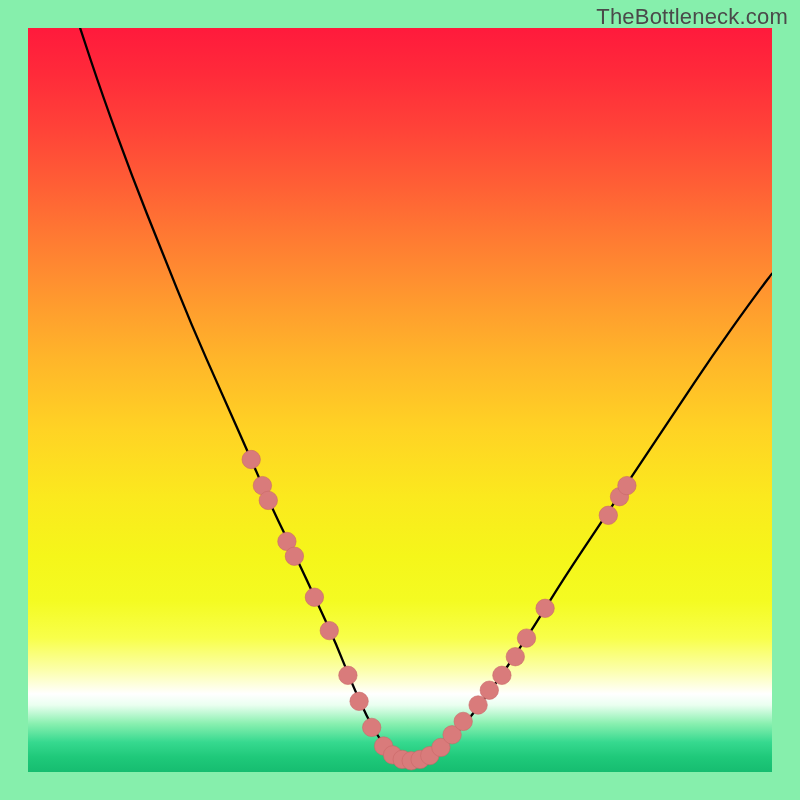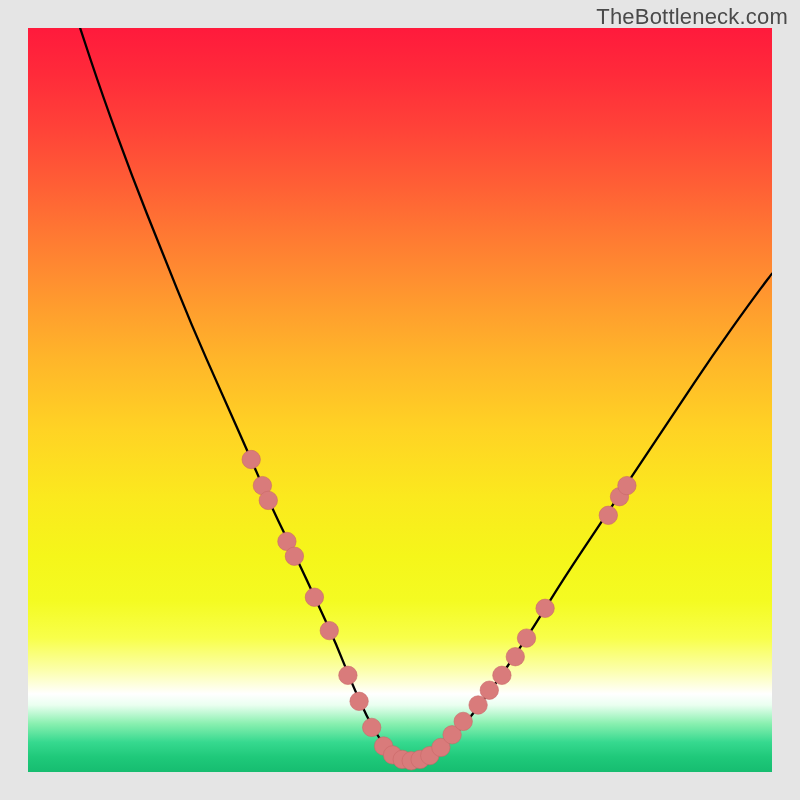--- a/index.html
+++ b/index.html
@@ -10,21 +10,21 @@
     background: #000;
     overflow: hidden;
     font-family: Arial, Helvetica, sans-serif;
   }
   .frame {
     position: absolute;
     top: 0;
     left: 0;
     width: 800px;
     height: 800px;
-    background: #e5e5e5;
+    background: #86efac;
   }
   .plot {
     position: absolute;
     top: 28px;
     left: 28px;
     width: 744px;
     height: 744px;
     overflow: hidden;
   }
   .gradient {

